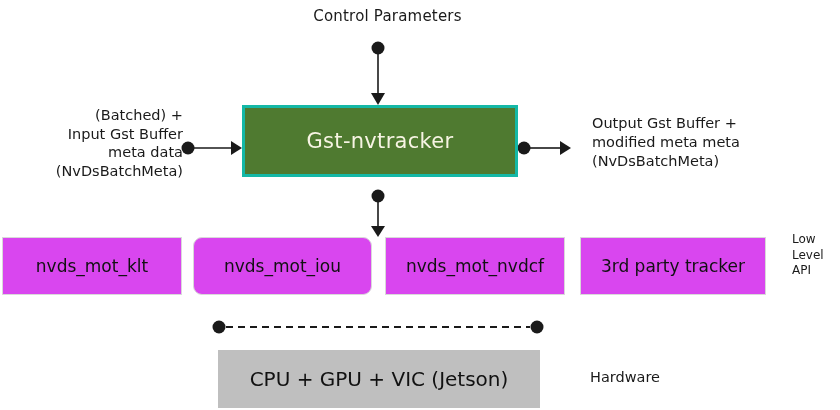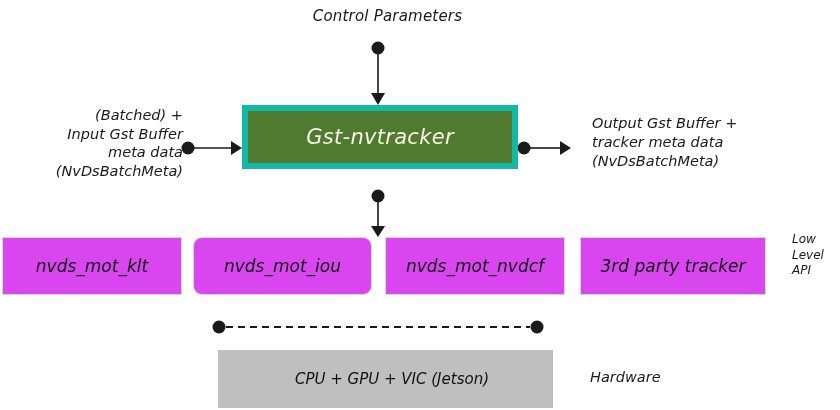--- a/index.html
+++ b/index.html
@@ -5,44 +5,44 @@
   html, body { margin: 0; padding: 0; background: #ffffff; }
   #canvas {
     position: relative;
     width: 840px;
     height: 410px;
     background: #ffffff;
     font-family: "DejaVu Sans", "Liberation Sans", sans-serif;
     color: #1a1a1a;
     overflow: hidden;
   }
-  .abs { position: absolute; font-style: italic; }
+  .abs { position: absolute; }
 
   
   #connectors {
     position: absolute;
     left: 0; top: 0;
     width: 840px; height: 410px;
     pointer-events: none;
   }
 
   
   .control-params {
     left: 250px; top: 7px; width: 275px;
     text-align: center;
     font-size: 15px;
     letter-spacing: 0.2px;
   }
 
   
   .gst-box {
     left: 242px; top: 105px;
-    width: 276px; height: 64px;
+    width: 276px; height: 72px;
     background: #4f7a30;
-    border: 6px solid #14b8a6;
+    border: 3px solid #14b8a6;
     box-sizing: border-box;
     display: flex;
     align-items: center;
     justify-content: center;
     color: #f7f4e3;
     font-size: 21px;
     letter-spacing: 0.3px;
   }
 
   
@@ -83,23 +83,22 @@
   }
 
   
   .hw-box {
     left: 218px; top: 350px;
     width: 322px; height: 58px;
     background: #bfbfbf;
     display: flex;
     align-items: center;
     justify-content: center;
-    font-size: 15px;
+    font-size: 20px;
     color: #111111;
-    padding-left: 13px;
   }
   .hw-label {
     left: 590px; top: 369px;
     font-size: 14.5px;
   }
 </style>
 </head>
 <body>
 
 <div id="canvas">
@@ -145,21 +144,21 @@
 
   <div class="abs input-label">
     <div>(Batched) +</div>
     <div>Input Gst Buffer</div>
     <div>meta data</div>
     <div>(NvDsBatchMeta)</div>
   </div>
 
   <div class="abs output-label">
     <div>Output Gst Buffer +</div>
-    <div>tracker meta data</div>
+    <div>modified meta meta</div>
     <div>(NvDsBatchMeta)</div>
   </div>
 
   <div class="abs tracker-box tracker-klt">
     <span>nvds_mot_klt</span>
   </div>
   <div class="abs tracker-box tracker-iou">
     <span>nvds_mot_iou</span>
   </div>
   <div class="abs tracker-box tracker-nvdcf">

